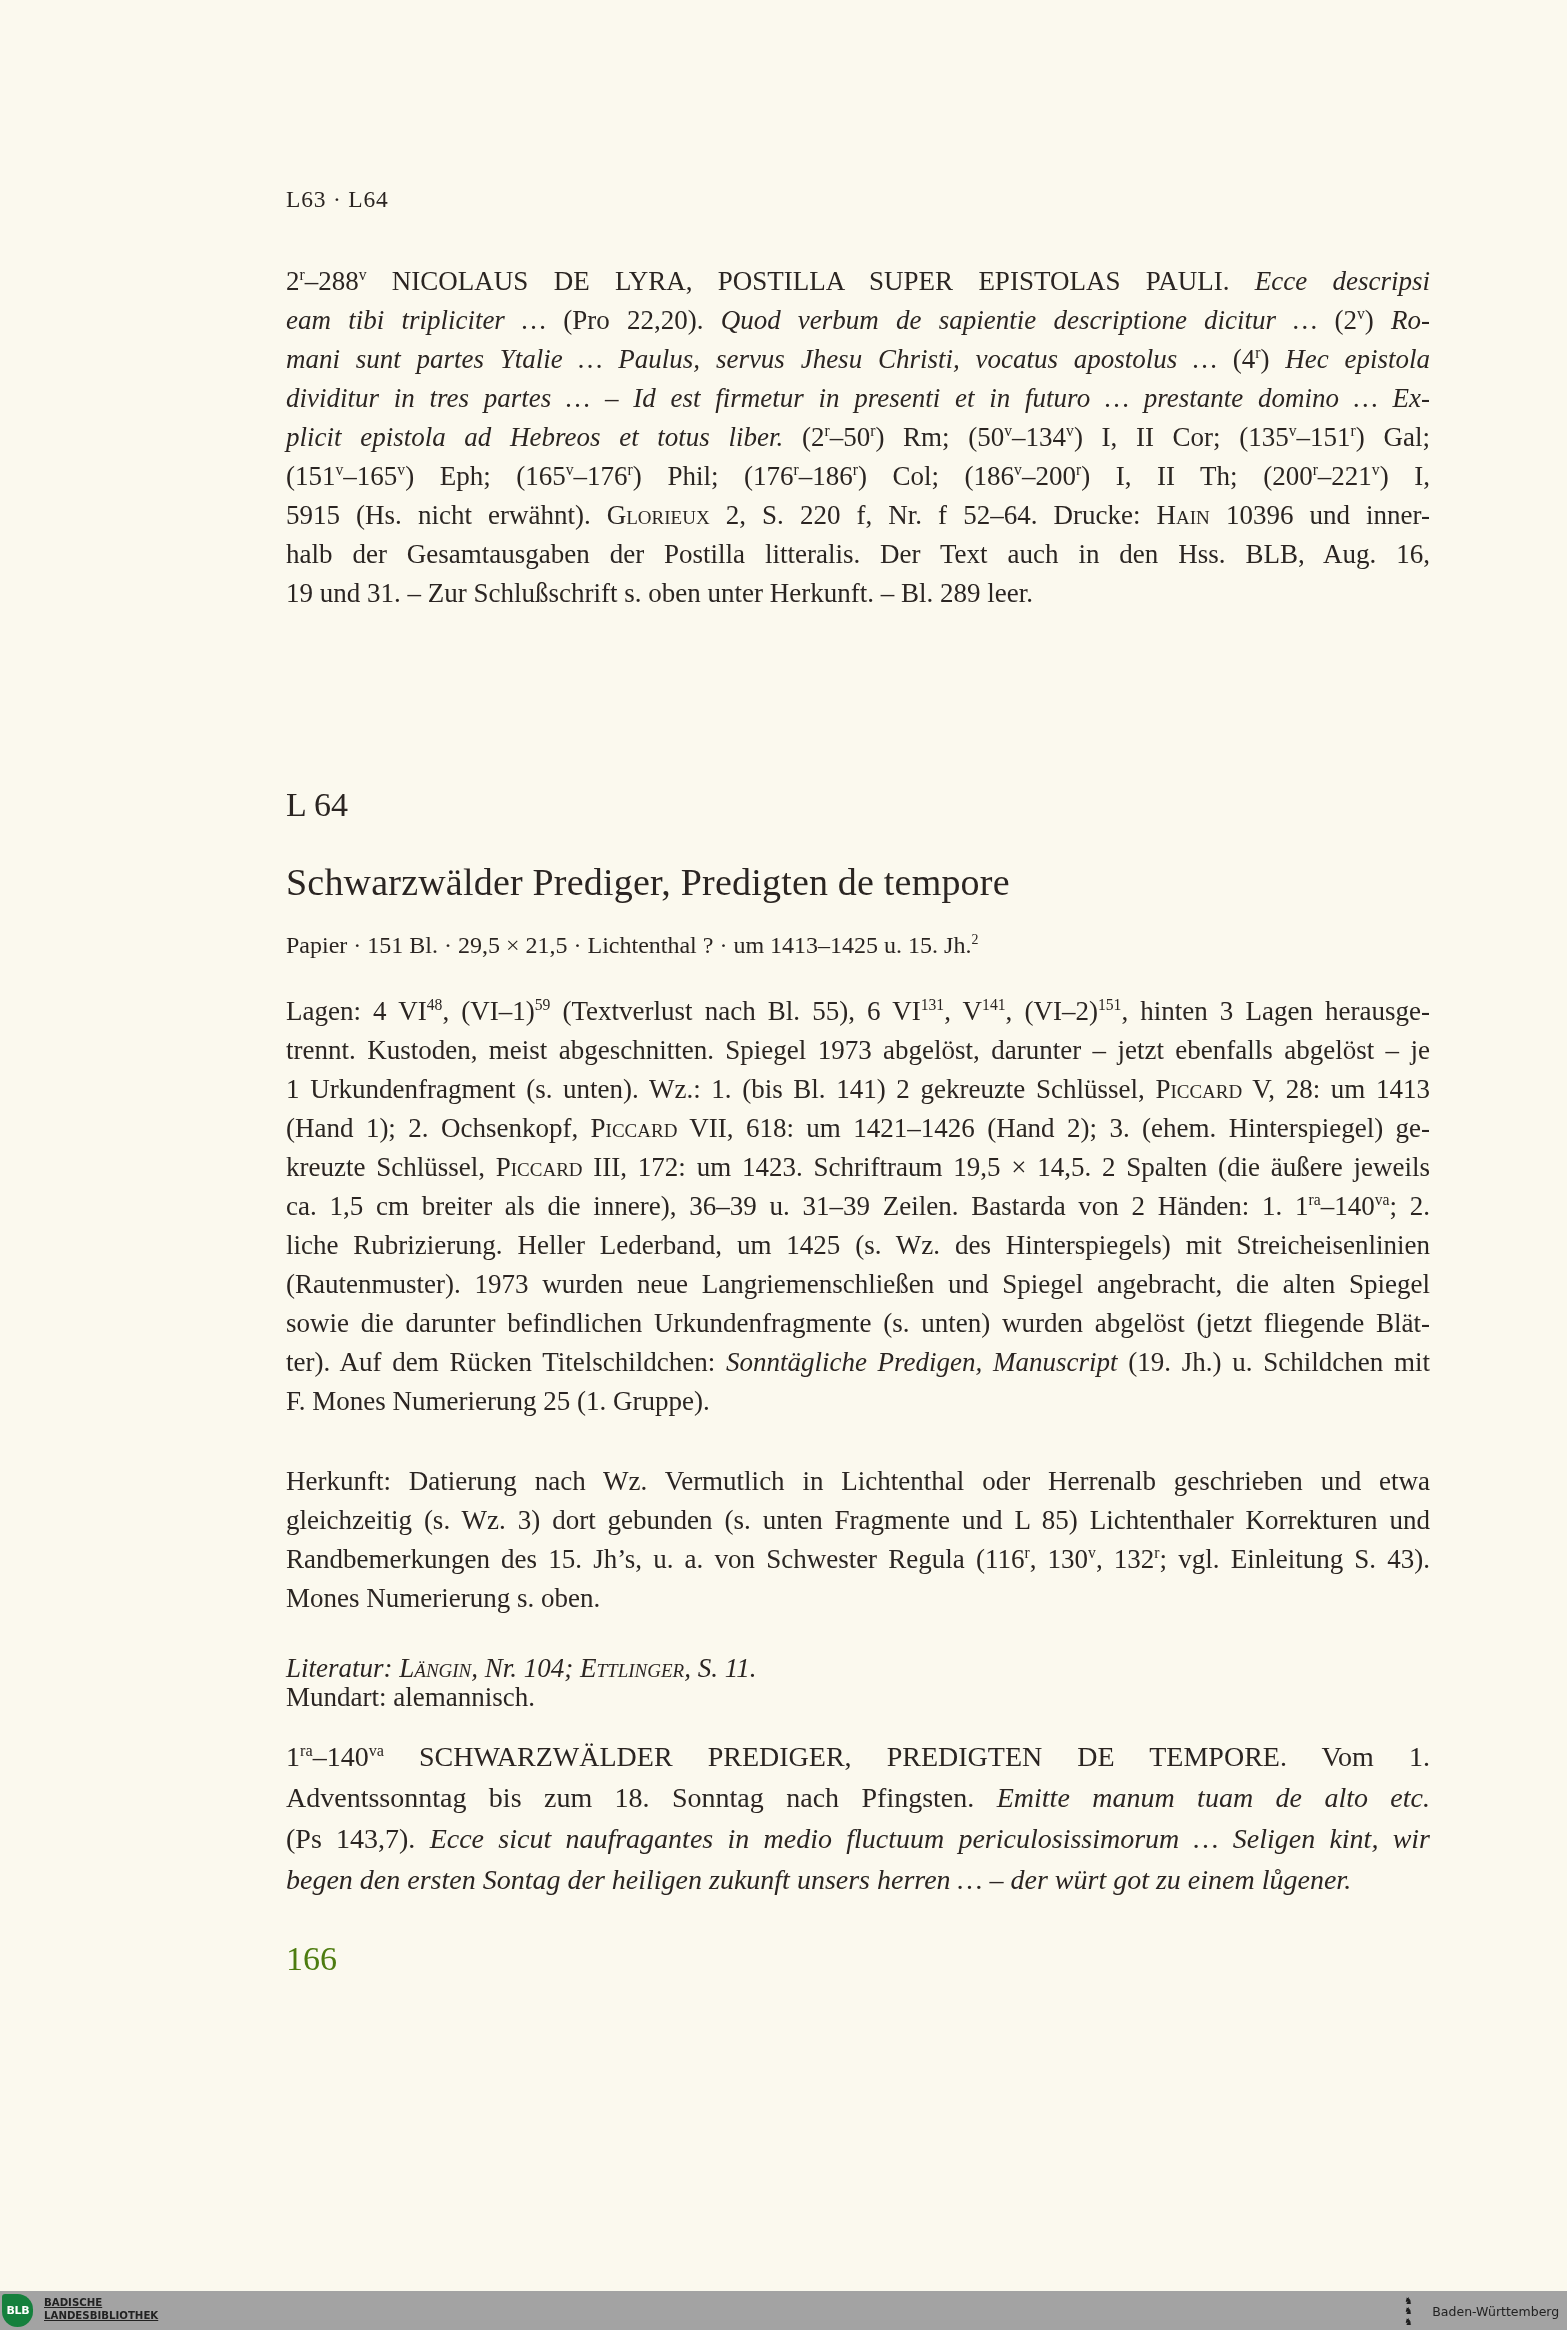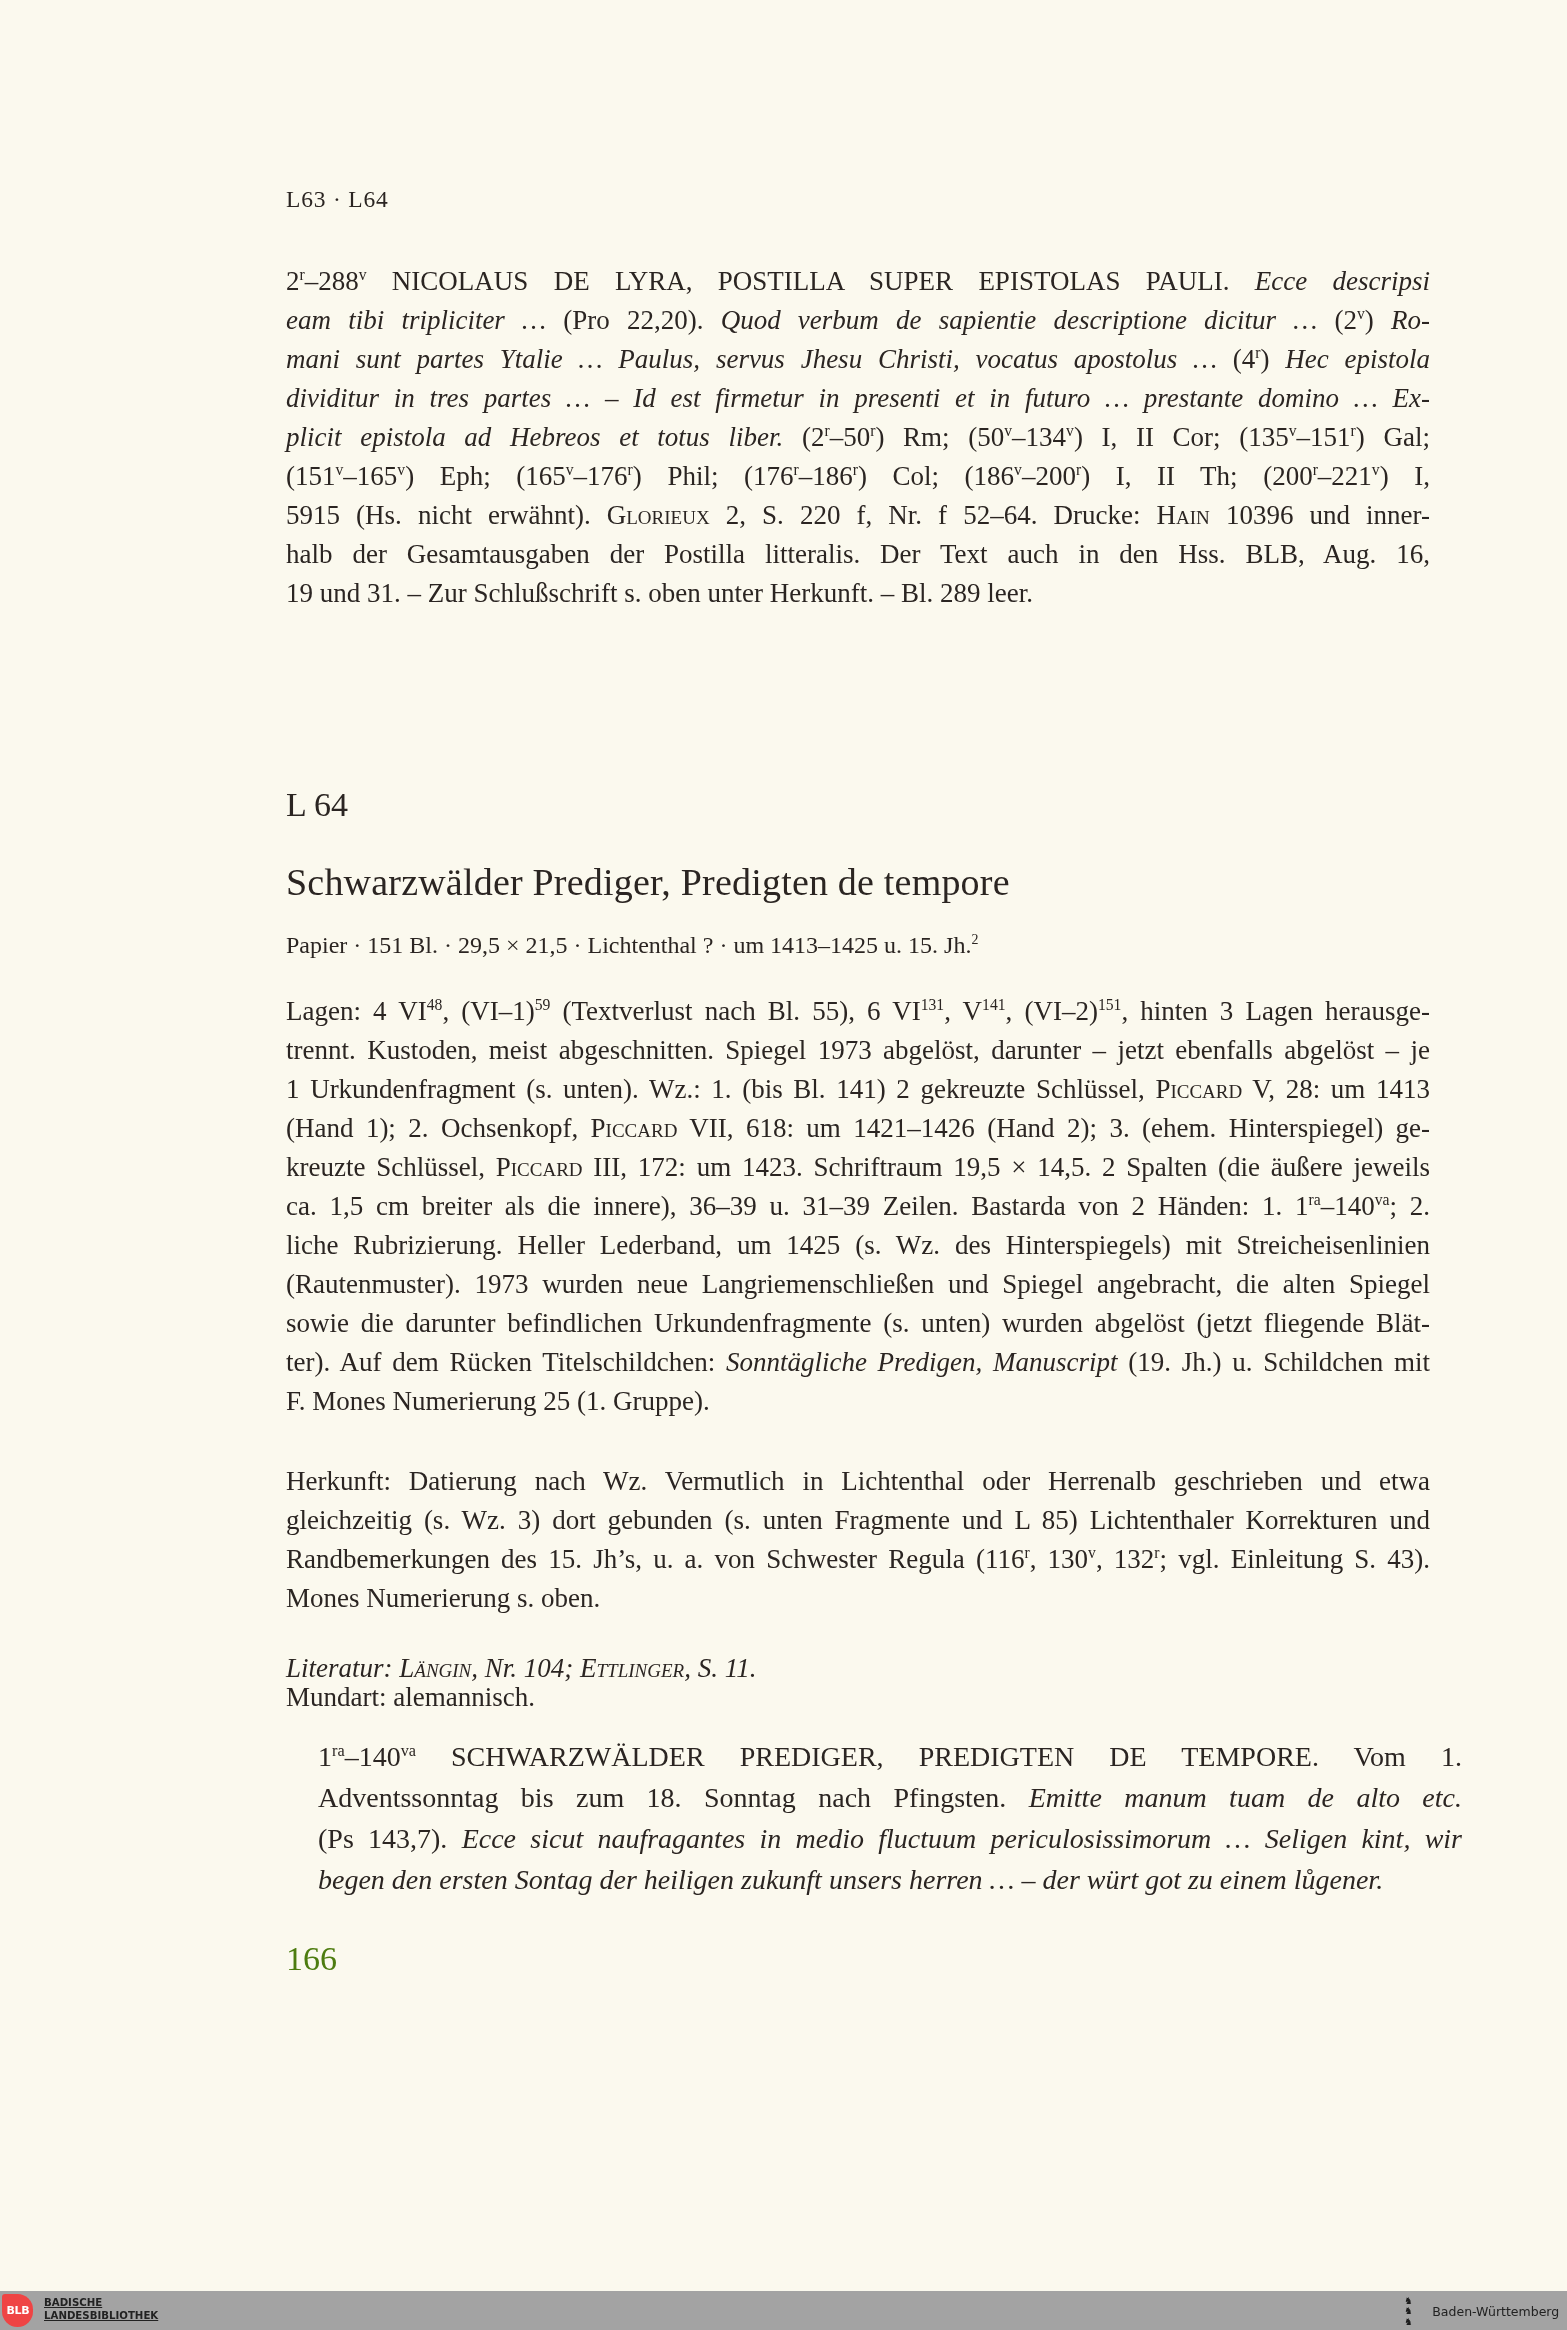--- a/index.html
+++ b/index.html
@@ -92,21 +92,21 @@
       width: 1567px;
       height: 39px;
       background: #a3a3a3;
     }
     .blb-logo {
       position: absolute;
       left: 2.4px;
       top: 3.1px;
       width: 31px;
       height: 33px;
-      background: #ef4444;
+      background: #15803d;
       border-radius: 3.1px 15.7px 15.7px 15.7px;
       color: #ffffff;
       font-family: "DejaVu Sans", sans-serif;
       font-weight: bold;
       font-size: 11px;
       line-height: 33px;
       text-align: center;
       letter-spacing: -0.4px;
     }
     .blb-name {
@@ -196,21 +196,21 @@
     </div>
 
   <div class="para" style="top:1649px;font-style:italic;">
       <span class="line last">Literatur: <span class="sc">Längin</span>, Nr. 104; <span class="sc">Ettlinger</span>, S. 11.</span>
     </div>
 
   <div class="para" style="top:1678px;">
       <span class="line last">Mundart: alemannisch.</span>
     </div>
 
-  <div class="para" style="top:1736px; font-size:28px; line-height:41px;margin-left:32px;">
+  <div class="para" style="top:1736px; font-size:28px; line-height:41px;">
       <span class="line">1<sup>ra</sup>–140<sup>va</sup> SCHWARZWÄLDER PREDIGER, PREDIGTEN DE TEMPORE. Vom 1.</span>
       <span class="line">Adventssonntag bis zum 18. Sonntag nach Pfingsten. <span class="it">Emitte manum tuam de alto etc.</span></span>
       <span class="line">(Ps 143,7). <span class="it">Ecce sicut naufragantes in medio fluctuum periculosissimorum … Seligen kint, wir</span></span>
       <span class="line last"><span class="it">begen den ersten Sontag der heiligen zukunft unsers herren … – der würt got zu einem lůgener.</span></span>
     </div>
 
   <div class="page-number">166</div>
 </div>
 
 <div class="footer">

